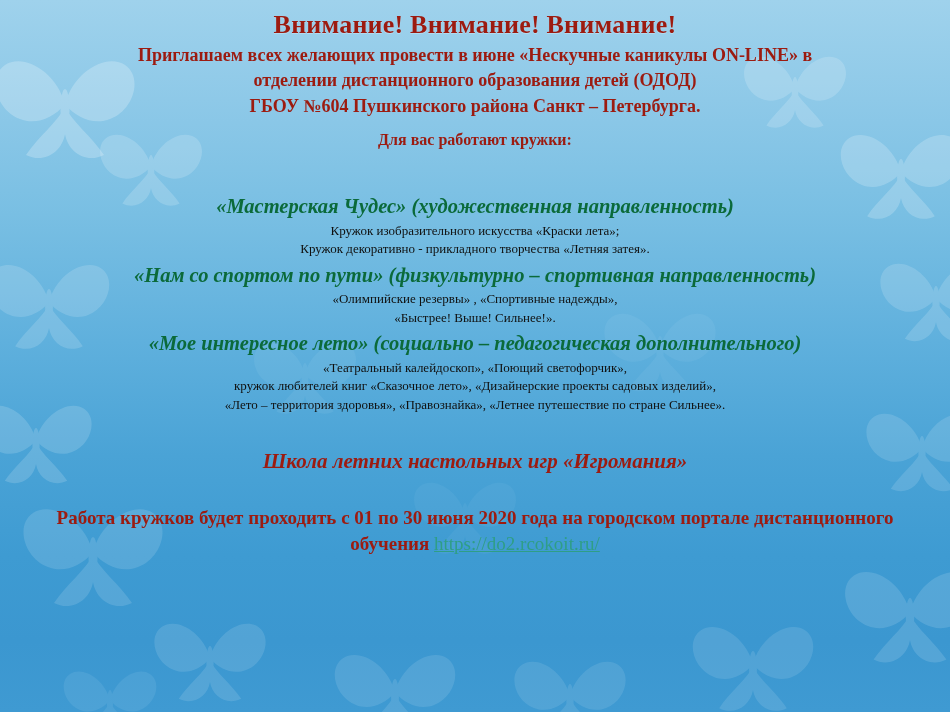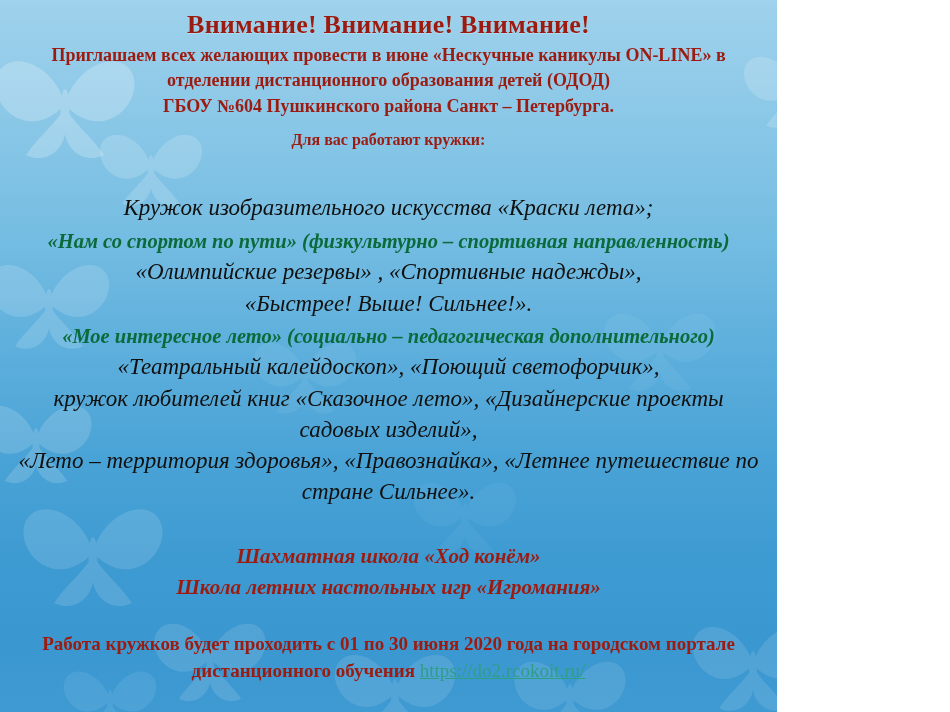--- a/index.html
+++ b/index.html
@@ -5,21 +5,21 @@
   * { box-sizing: border-box; }
   html, body { margin: 0; padding: 0; }
   body {
     width: 950px;
     height: 712px;
     font-family: "Liberation Serif", serif;
     overflow: hidden;
   }
   .poster {
     position: relative;
-    width: 777px;
+    width: 950px;
     height: 712px;
     background: linear-gradient(180deg,
         #9fd2ec 0%,
         #8ec9e8 14%,
         #79bfe3 30%,
         #5fb0dd 48%,
         #4aa3d6 64%,
         #3e9bd2 78%,
         #3b97d0 90%,
         #3f9ad2 100%);
@@ -75,24 +75,23 @@
   .section-title {
     color: #0b6a3a;
     font-weight: bold;
     font-style: italic;
     font-size: 20.5px;
     line-height: 1.3;
     margin: 4px 0 2px 0;
   }
   .section-line {
     color: #10100f;
-    font-size: 23px;
+    font-size: 13px;
     line-height: 1.34;
     margin: 1px 0;
-    font-style: italic;
   }
 
   .chess {
     margin-top: 34px;
   }
   .chess-line {
     color: #9c1b10;
     font-weight: bold;
     font-style: italic;
     font-size: 21px;
@@ -329,40 +328,41 @@
       <div>Приглашаем всех желающих провести в июне «Нескучные каникулы ON-LINE» в</div>
       <div>отделении дистанционного образования детей (ОДОД)</div>
       <div>ГБОУ №604 Пушкинского района Санкт – Петербурга.</div>
     </div>
 
     <div class="intro-last">Для вас работают кружки:</div>
 
     <div class="sections">
 
       <div class="section">
+        <div class="section-title">«Мастерская Чудес» (художественная направленность)</div>
         <div class="section-line">Кружок изобразительного искусства «Краски лета»;</div>
+        <div class="section-line">Кружок декоративно - прикладного творчества «Летняя затея».</div>
       </div>
 
       <div class="section">
         <div class="section-title">«Нам со спортом по пути» (физкультурно – спортивная направленность)</div>
         <div class="section-line">«Олимпийские резервы» , «Спортивные надежды»,</div>
         <div class="section-line">«Быстрее! Выше! Сильнее!».</div>
       </div>
 
       <div class="section">
         <div class="section-title">«Мое интересное лето» (социально – педагогическая дополнительного)</div>
         <div class="section-line">«Театральный калейдоскоп», «Поющий светофорчик»,</div>
         <div class="section-line">кружок любителей книг «Сказочное лето», «Дизайнерские проекты садовых изделий»,</div>
         <div class="section-line">«Лето – территория здоровья», «Правознайка», «Летнее путешествие по стране Сильнее».</div>
       </div>
 
     </div>
 
     <div class="chess">
-      <div class="chess-line">Шахматная школа «Ход конём»</div>
       <div class="chess-line">Школа летних настольных игр «Игромания»</div>
     </div>
 
     <div class="footer">
       <span>Работа кружков будет проходить с 01 по 30 июня 2020 года на городском портале дистанционного обучения</span>
       <span class="link">https://do2.rcokoit.ru/</span>
     </div>
 
   </div>
 </div>

